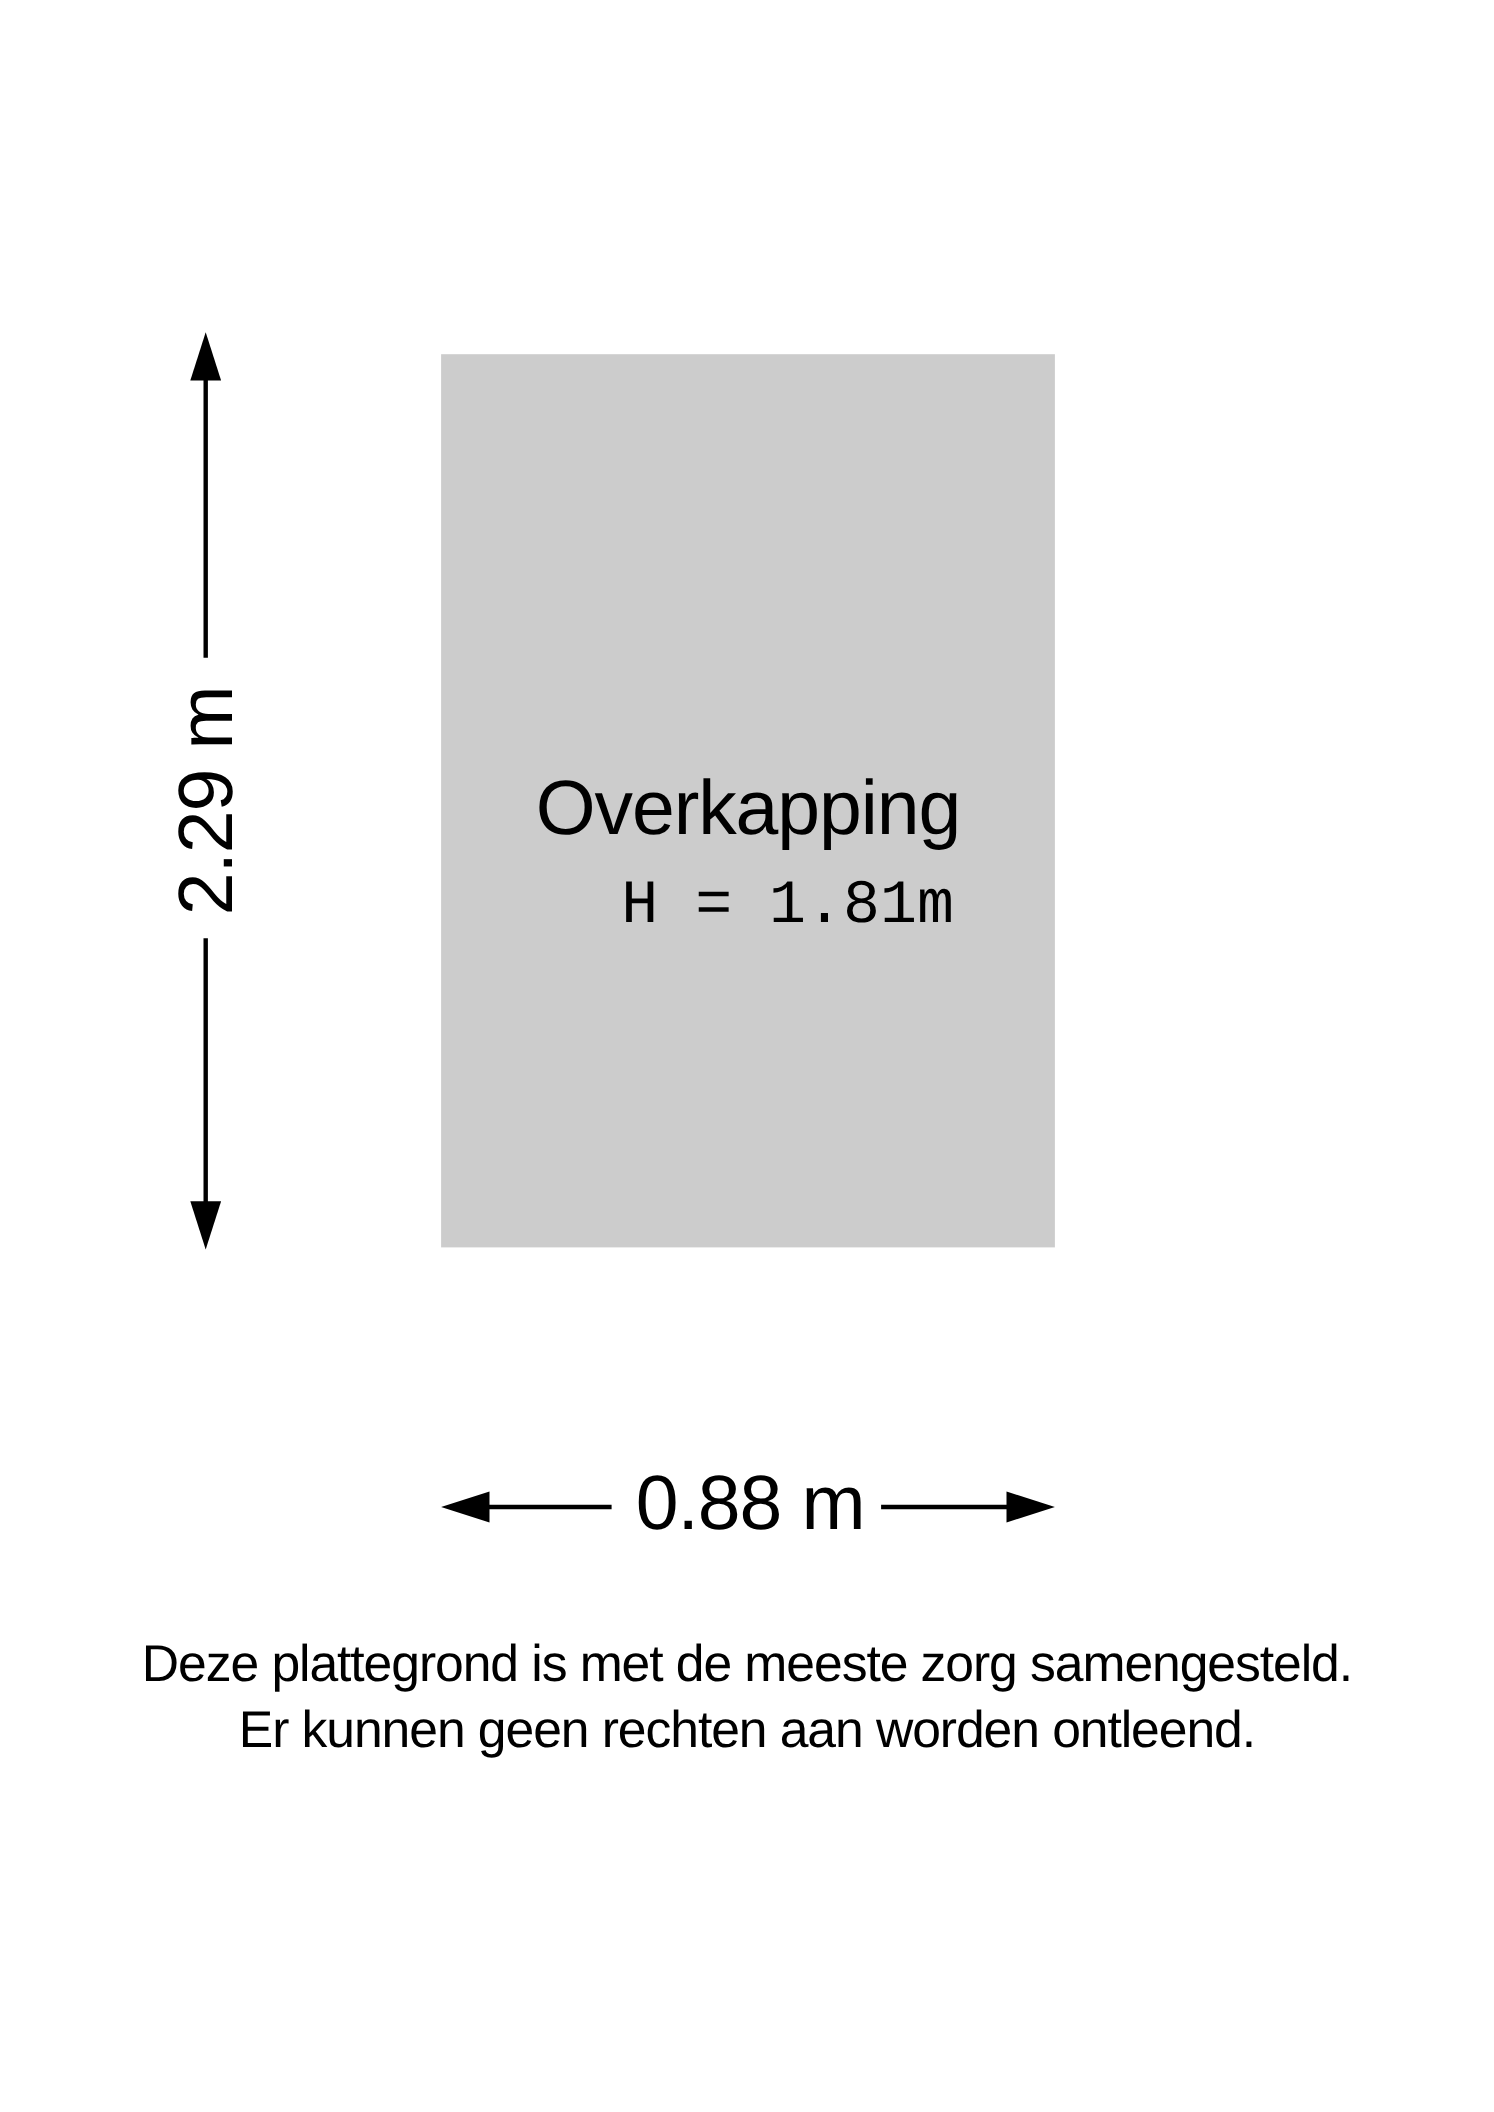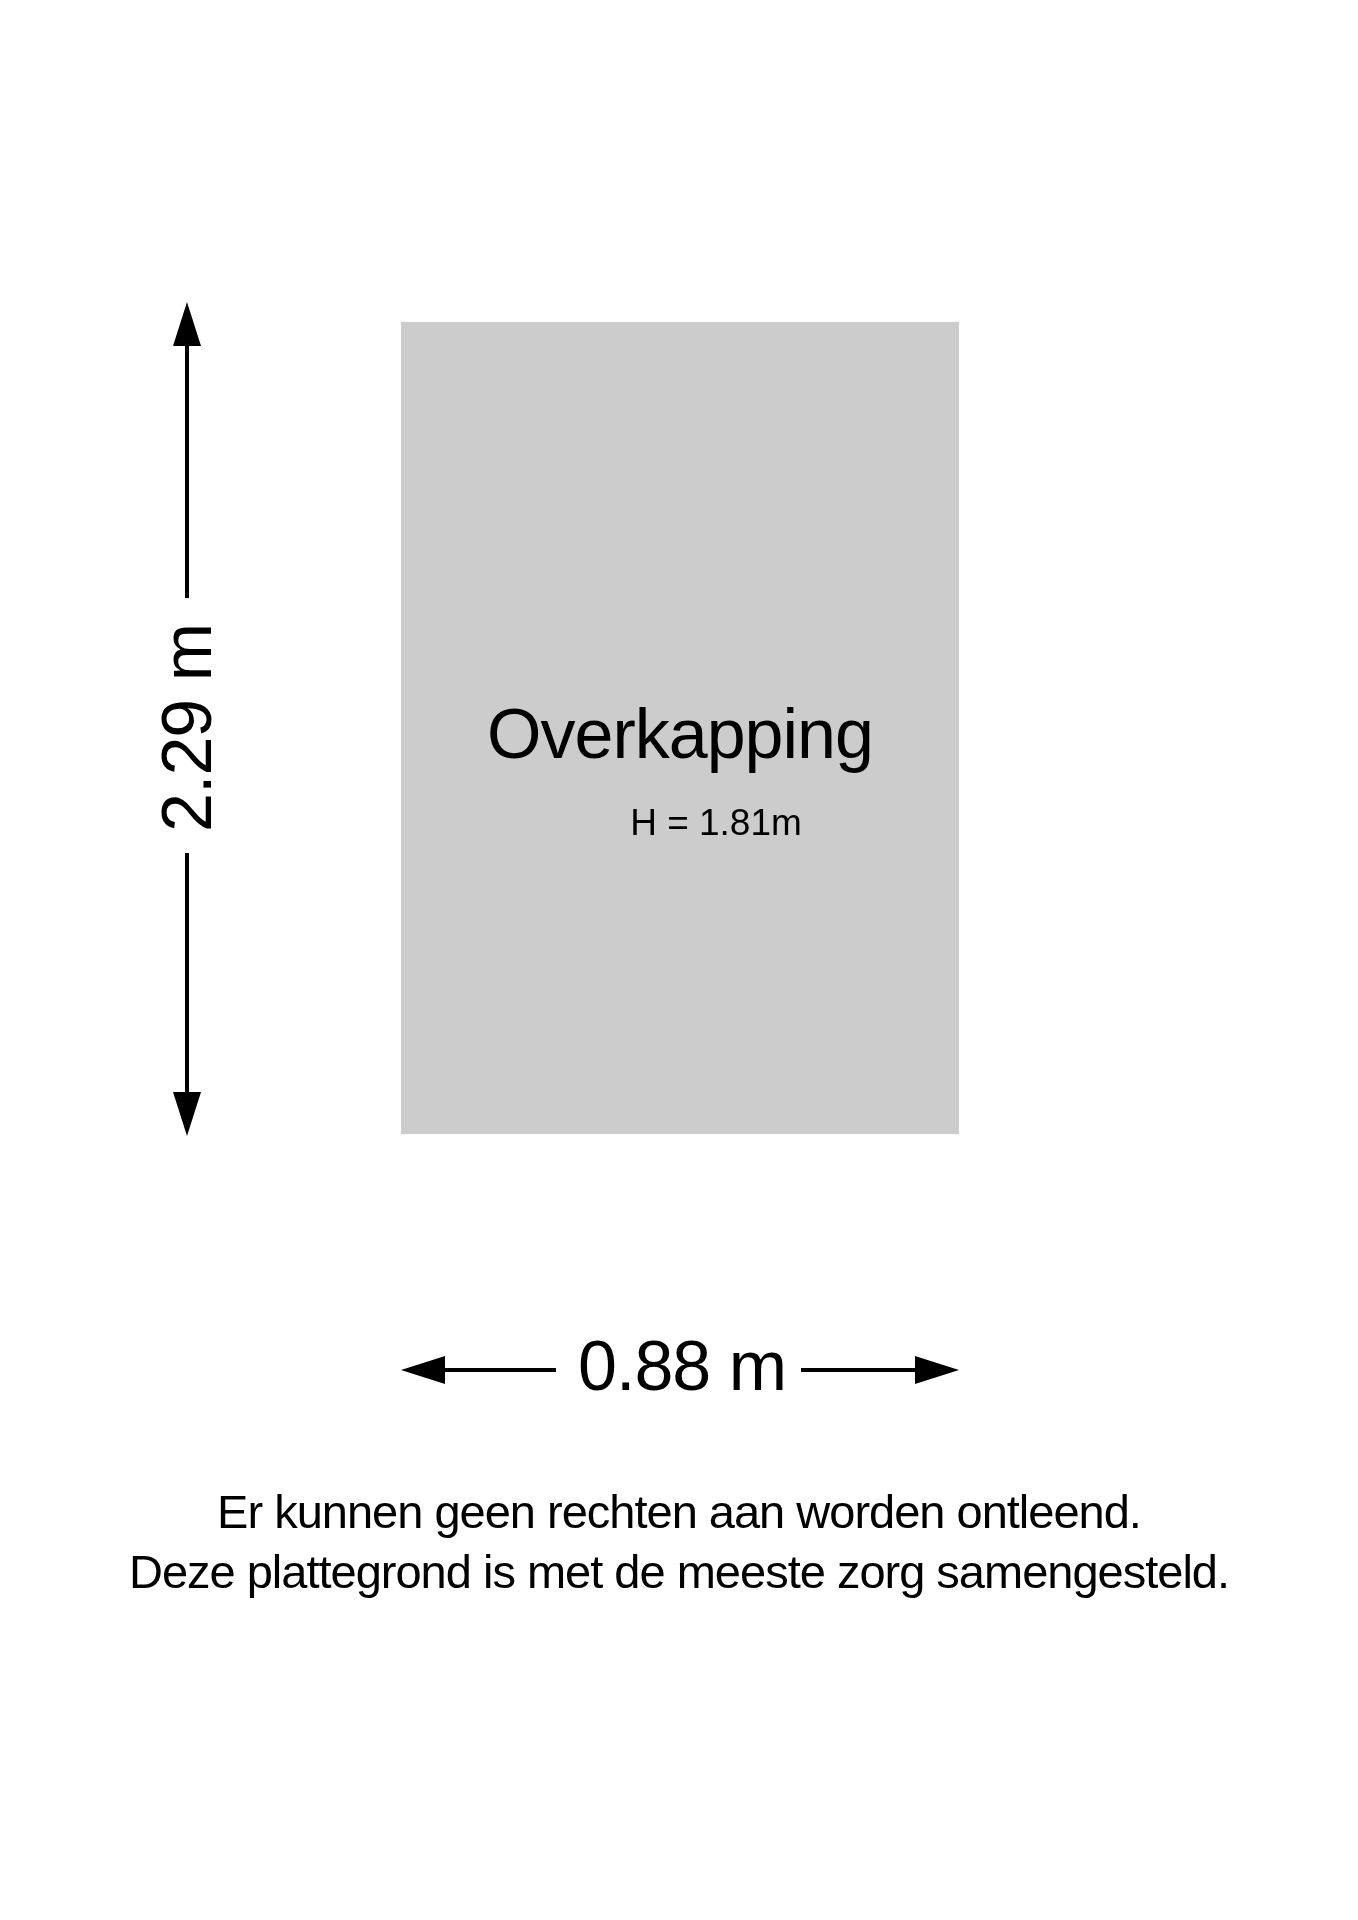--- a/index.html
+++ b/index.html
@@ -31,24 +31,25 @@
     gap: 19px;
     transform: translateY(45px);
   }
   .room-name {
     font-size: 70px;
     line-height: 80px;
     white-space: nowrap;
     letter-spacing: -1px;
   }
   .room-height {
-    font-size: 37px;
+    font-size: 56px;
     line-height: 60px;
     white-space: nowrap;
     transform: translateX(36px);
+    font-family: Liberation Mono, monospace;
   }
   
   .dim-svg { position: absolute; display: block; }
   .dim-svg line { stroke: #000000; stroke-width: 4; }
   .dim-svg polygon { fill: #000000; stroke: none; }
   
   .dim-label {
     position: absolute;
     font-size: 70px;
     line-height: 80px;
@@ -103,17 +104,17 @@
 
   <svg class="dim-svg" style="left:399px; top:1346px;" width="562" height="48" viewBox="0 0 562 48">
     <polygon points="2,24 46,10 46,38"></polygon>
     <line x1="44" y1="24" x2="157" y2="24"></line>
     <line x1="402" y1="24" x2="518" y2="24"></line>
     <polygon points="560,24 516,10 516,38"></polygon>
   </svg>
   <div class="dim-label dim-label-horizontal">0.88 m</div>
 
   <div class="disclaimer">
+    <div>Deze plattegrond is met de meeste zorg samengesteld.</div>
     <div>Er kunnen geen rechten aan worden ontleend.</div>
-    <div>Deze plattegrond is met de meeste zorg samengesteld.</div>
   </div>
 
 </div>
 
 </body></html>

